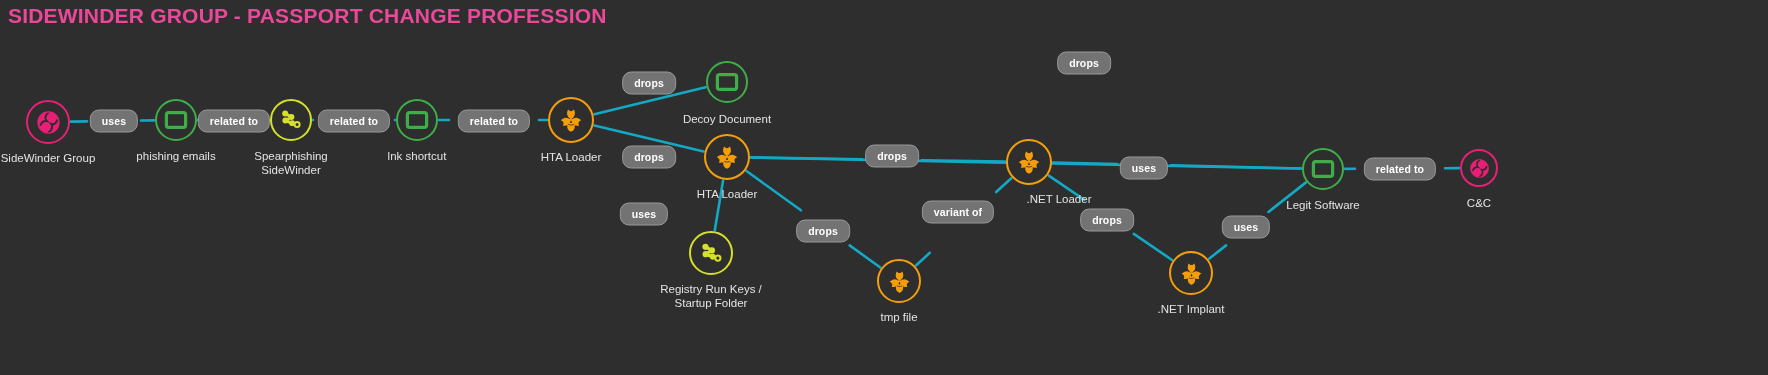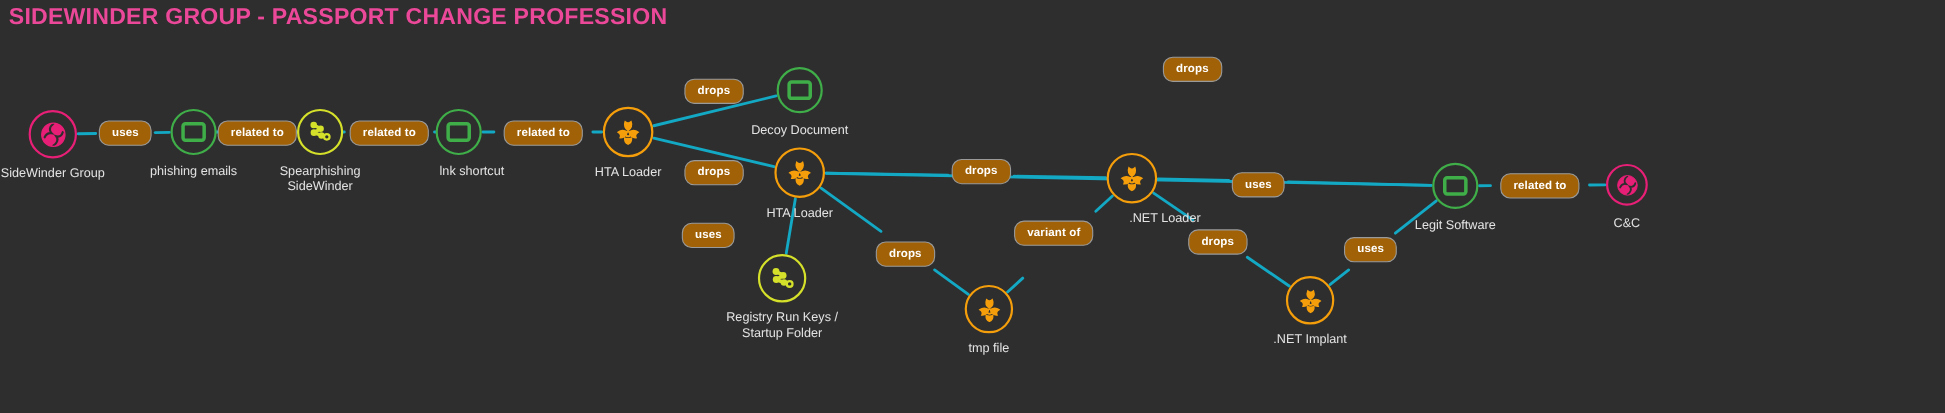--- a/index.html
+++ b/index.html
@@ -64,21 +64,21 @@
     color: #e3e3e3;
     font-size: 11.5px;
     line-height: 13.5px;
     text-align: center;
     white-space: pre;
   }
   
   .edge-label {
     position: absolute;
     transform: translate(-50%, -50%);
-    background: #a16207;
+    background: #737373;
     border: 1.4px solid #9a9a9a;
     border-radius: 9px;
     color: #ffffff;
     font-size: 10.5px;
     line-height: 12px;
     padding: 4px 11px 5px 11px;
     white-space: nowrap;
     font-weight: 700;
     letter-spacing: 0.1px;
   }
@@ -154,21 +154,21 @@
         </div>
         <div class="node-label" style="top: 30px;">Spearphishing
 SideWinder</div>
       </div>
       <div class="node" style="left: 417px; top: 120px;">
         <div class="node-circle" style="width: 42px; height: 42px; border: 2px solid rgb(63, 174, 73);">
           <svg width="24" height="24" viewBox="0 0 24 24" class="icon-svg">
             <rect x="2.4" y="4.6" width="19.2" height="14.8" rx="2.2" fill="none" stroke="#3fae49" stroke-width="3.2"></rect>
           </svg>
         </div>
-        <div class="node-label" style="top: 30px; margin-left: 12px;">lnk shortcut</div>
+        <div class="node-label" style="top: 30px;">lnk shortcut</div>
       </div>
       <div class="node" style="left: 571px; top: 120px;">
         <div class="node-circle" style="width: 46px; height: 46px; border: 2px solid rgb(245, 158, 11);">
           <svg width="26" height="26" viewBox="0 0 24 24" class="icon-svg">
             <g fill="none" stroke="#f59e0b" stroke-width="1.55" stroke-linecap="round">
               <path d="M12 10.4 C9.6 9.0 8.6 6.2 9.6 3.6 C11.2 5.0 12.8 5.0 14.4 3.6 C15.4 6.2 14.4 9.0 12 10.4 Z" fill="#f59e0b"></path>
               <path d="M11.0 12.2 C10.6 14.9 8.3 16.8 5.6 16.6 C6.4 14.7 5.7 13.2 3.9 12.1 C6.0 10.4 9.0 10.5 11.0 12.2 Z" fill="#f59e0b"></path>
               <path d="M13.0 12.2 C15.0 10.5 18.0 10.4 20.1 12.1 C18.3 13.2 17.6 14.7 18.4 16.6 C15.7 16.8 13.4 14.9 13.0 12.2 Z" fill="#f59e0b"></path>
               <path d="M9.3 17.3 C11.0 17.9 13.0 17.9 14.7 17.3 C14.9 19.4 13.8 21.2 12.0 22.0 C10.2 21.2 9.1 19.4 9.3 17.3 Z" fill="#f59e0b"></path>
               <circle cx="12" cy="13.6" r="2.0" fill="none" stroke="#f59e0b" stroke-width="1.6"></circle>

